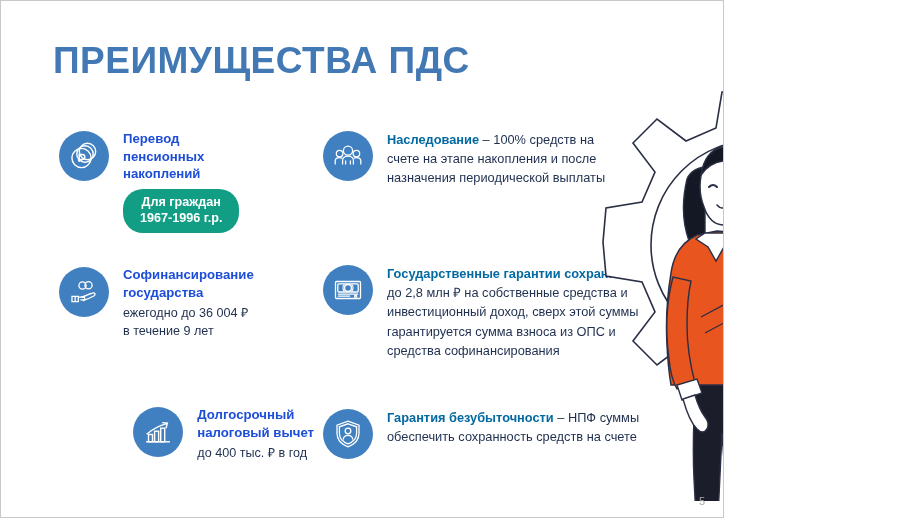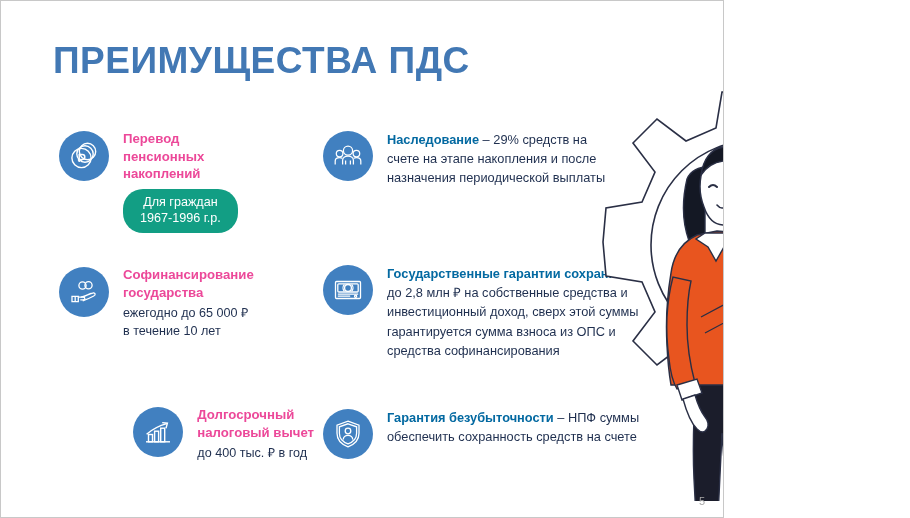--- a/index.html
+++ b/index.html
@@ -55,39 +55,39 @@
   .icon-circle svg { display: block; }
 
   .feature-body {
     margin-left: 14px;
     padding-top: 1px;
   }
 
   .feature-heading {
     font-size: 13.2px;
     font-weight: bold;
-    color: #ec4899;
+    color: #1d4ed8;
     line-height: 1.33;
   }
 
   .feature-text {
     font-size: 12.6px;
     font-weight: normal;
     color: #1f2f4f;
     line-height: 1.45;
     margin-top: 3px;
   }
 
   .badge {
     display: inline-block;
     margin-top: 6px;
     background: #129e84;
     color: #ffffff;
     font-size: 12.6px;
-    font-weight: normal;
+    font-weight: bold;
     line-height: 1.32;
     padding: 5px 17px 6px 17px;
     border-radius: 20px;
     text-align: center;
   }
   .badge span { display: block; }
 
   
   #feat-transfer   { left: 58px;  top: 128px; width: 250px; }
   #feat-cofinance  { left: 58px;  top: 264px; width: 255px; }
@@ -163,22 +163,22 @@
         <path d="M13.8 22.1c2.4-.4 4.6-1.1 6.8-2.2 1.6-.8 3.3-1.5 5.1-1.9 1.2-.3 2.2.2 2.4 1 .2.8-.4 1.5-1.4 2-3.5 1.9-7.2 3.6-11 4.9"></path>
         <path d="M8.2 21.3v5.4"></path>
       </svg>
     </div>
     <div class="feature-body">
       <div class="feature-heading">
         <div>Софинансирование</div>
         <div>государства</div>
       </div>
       <div class="feature-text">
-        <div>ежегодно до 65 000 ₽</div>
-        <div>в течение 10 лет</div>
+        <div>ежегодно до 36 004 ₽</div>
+        <div>в течение 9 лет</div>
       </div>
     </div>
   </div>
 
   <div class="feature" id="feat-taxded">
     <div class="icon-circle">
       <svg width="34" height="34" viewBox="0 0 34 34" fill="none" stroke="#ffffff" stroke-width="1.4">
         <path d="M5 26.8h24"></path>
         <rect x="7.5" y="19.5" width="4" height="7.3"></rect>
         <rect x="13.6" y="16.2" width="4" height="10.6"></rect>
@@ -205,21 +205,21 @@
         <path d="M11.6 25.4v-4.1c0-2.6 2.4-4.3 5.4-4.3s5.4 1.7 5.4 4.3v4.1"></path>
         <circle cx="8.6" cy="14.6" r="3.3"></circle>
         <path d="M4.2 25.4v-3.3c0-2.1 1.9-3.5 4.4-3.5 1 0 1.9.2 2.6.6"></path>
         <circle cx="25.4" cy="14.6" r="3.3"></circle>
         <path d="M29.8 25.4v-3.3c0-2.1-1.9-3.5-4.4-3.5-1 0-1.9.2-2.6.6"></path>
         <path d="M14.6 21.6v3.8M19.4 21.6v3.8"></path>
       </svg>
     </div>
     <div class="feature-body">
       <div class="inline-head">
-        <b>Наследование</b><span> – 29% средств на счете на этапе накопления и после назначения периодической выплаты</span>
+        <b>Наследование</b><span> – 100% средств на счете на этапе накопления и после назначения периодической выплаты</span>
       </div>
     </div>
   </div>
 
   <div class="feature" id="feat-guarantee">
     <div class="icon-circle">
       <svg width="34" height="34" viewBox="0 0 34 34" fill="none" stroke="#ffffff" stroke-width="1.3">
         <rect x="4.5" y="8.5" width="25" height="17" rx="1"></rect>
         <rect x="6.8" y="10.8" width="20.4" height="8.2" rx="1"></rect>
         <circle cx="17" cy="14.9" r="3.4"></circle>

